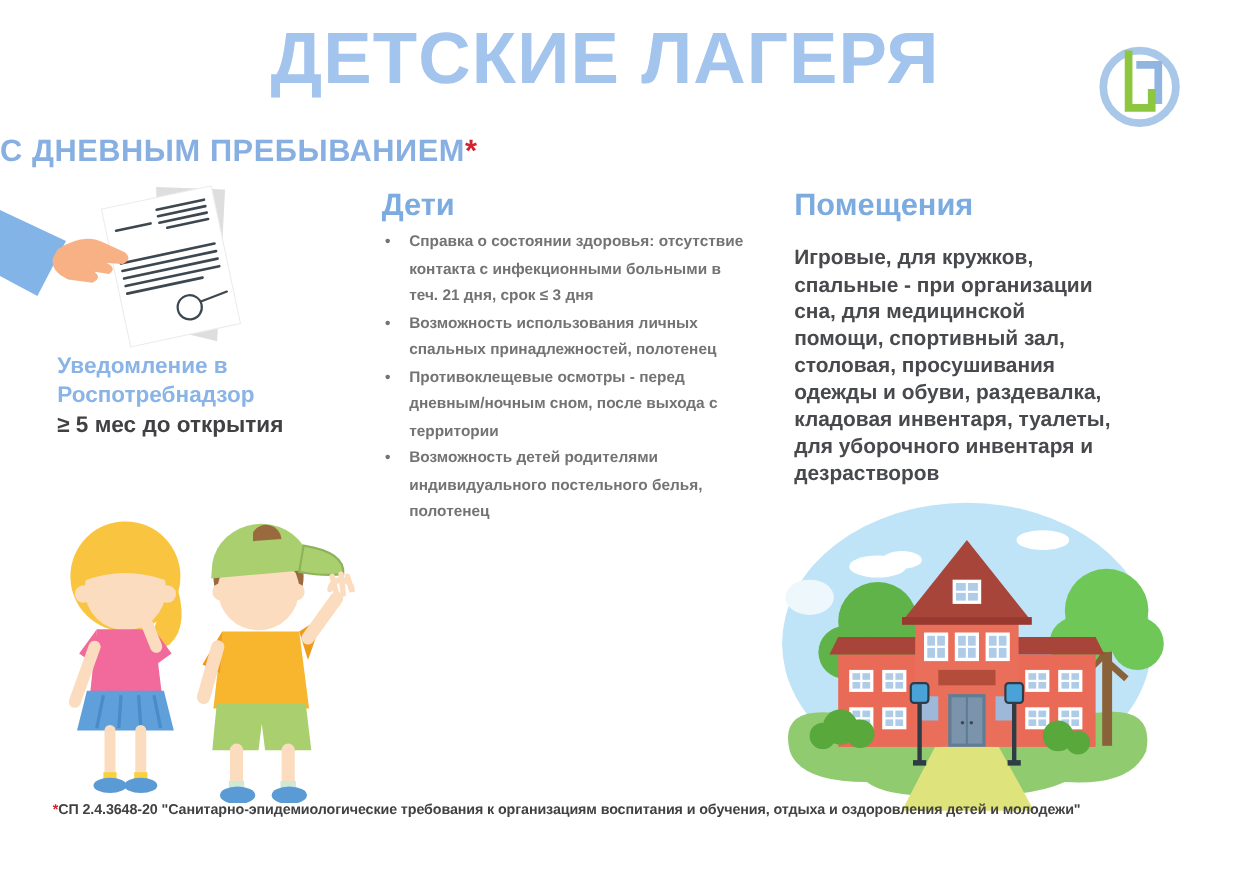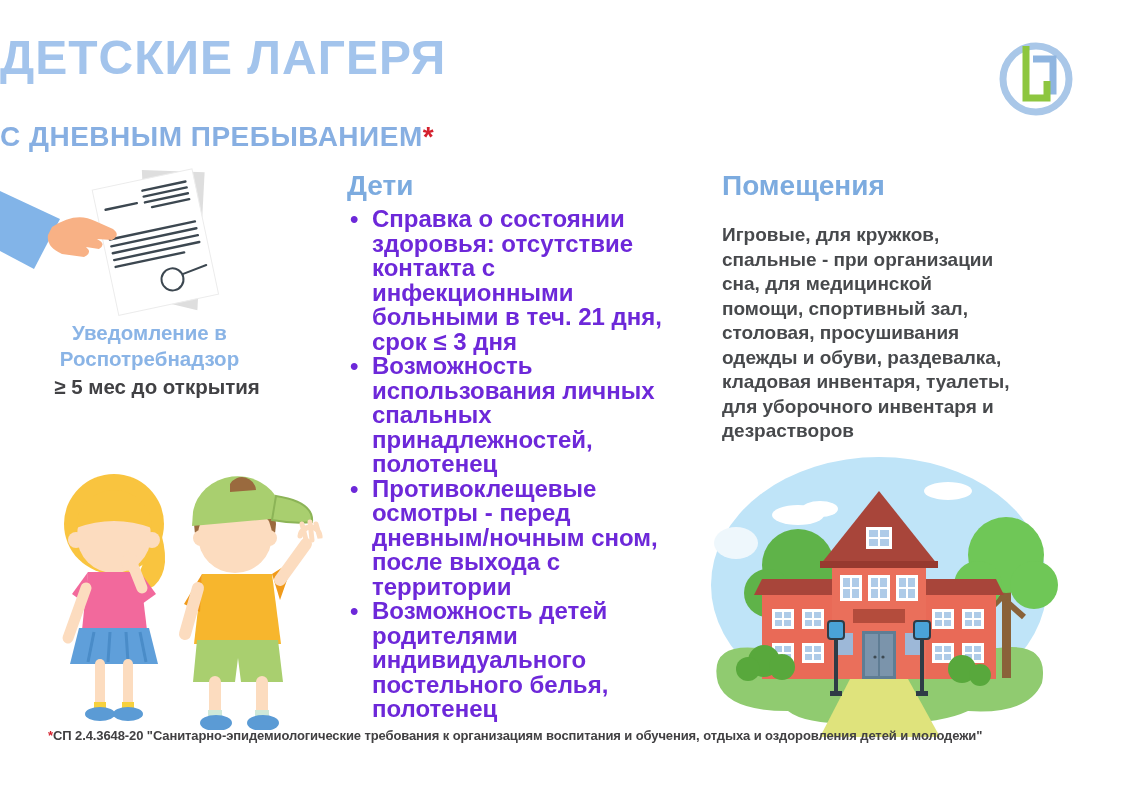--- a/index.html
+++ b/index.html
@@ -1,33 +1,33 @@
 <!DOCTYPE html>
 <html><head>
 <meta charset="utf-8">
 <style>
   html,body{margin:0;padding:0;background:#ffffff;}
   .page{position:relative;width:1122px;height:793px;background:#ffffff;overflow:hidden;
         font-family:"Liberation Sans",sans-serif;font-weight:bold;-webkit-font-smoothing:antialiased;}
-  .title{position:absolute;top:30px;left:0;width:1100px;margin:0;
-         font-size:48px;letter-spacing:1px;color:#a3c4ec;}
+  .title{position:absolute;top:14px;left:0;width:1100px;margin:0;text-align:center;
+         font-size:66px;letter-spacing:1px;color:#a3c4ec;}
   .subtitle{position:absolute;top:121px;left:0;width:1100px;text-align:left;
             font-size:28px;letter-spacing:.5px;color:#87afe2;}
   .red{color:#d5212e;}
   .logo{position:absolute;left:995px;top:38px;width:82px;height:82px;}
   .hand-illo{position:absolute;left:0;top:155px;width:250px;height:165px;}
-  .notify{position:absolute;left:42px;top:320px;width:230px;text-align:center;}
+  .notify{position:absolute;left:52px;top:320px;width:230px;}
   .notify-title{color:#8ab4e6;font-size:20.5px;line-height:26px;width:215px;}
   .notify-deadline{color:#414144;font-size:20.5px;line-height:26px;margin-top:2px;}
   .col{position:absolute;top:170px;}
   .col h2{margin:0;font-size:28px;color:#7cabdf;}
   .col-children{left:347px;width:330px;}
   .col-rooms{left:722px;width:295px;}
   .col ul{list-style:none;margin:5px 0 0;padding:0;}
-  .col li{position:relative;padding-left:25px;font-size:24px;line-height:24.5px;color:#6d28d9;}
+  .col li{position:relative;padding-left:25px;font-size:14px;line-height:24.5px;color:#737373;}
   .col li::before{content:"\2022";position:absolute;left:3px;top:0;}
   .col p{margin:21px 0 0;font-size:19px;line-height:24.5px;color:#47494c;}
   .kids-illo{position:absolute;left:22px;top:432px;width:312px;height:298px;}
   .building-illo{position:absolute;left:698px;top:443px;width:362px;height:296px;}
   .footnote{position:absolute;left:48px;top:728px;width:1040px;font-size:13px;
             letter-spacing:-0.1px;color:#414042;}
 </style>
 </head>
 <body>
 

